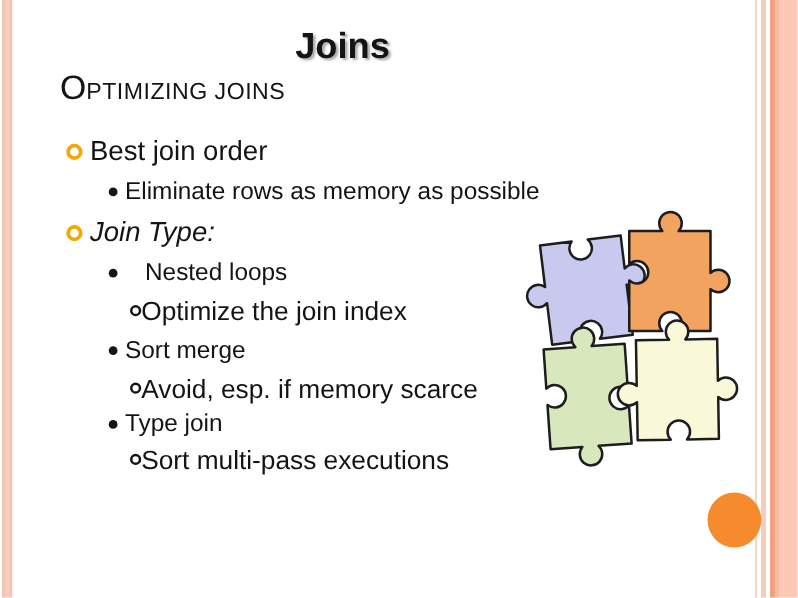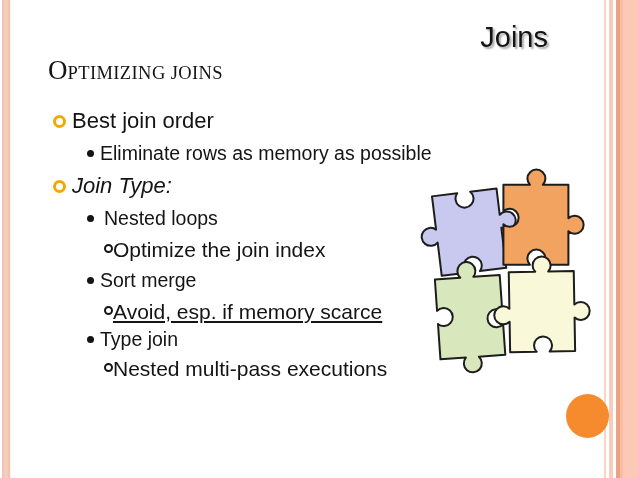--- a/index.html
+++ b/index.html
@@ -27,26 +27,26 @@
       #f7d6c7 4px,#f7d6c7 6px,
       #ffffff 6px,#ffffff 9px,
       var(--stripe-light) 9px,var(--stripe-light) 13px,
       #ffffff 13px,#ffffff 16px,
       var(--stripe-mid) 16px,var(--stripe-mid) 20px,
       #f6bda3 20px,#f6bda3 23px,
       var(--stripe-band) 23px);
   }
   
   .title{
-    position:absolute;top:22px;left:0;width:548px;text-align:right;
-    font-size:29px;font-weight:normal;line-height:1.1;
+    position:absolute;top:22px;left:0;width:548px;text-align:center;
+    font-size:29px;font-weight:bold;line-height:1.1;
     text-shadow:2px 2px 2px #a8a8a8;
   }
   .subtitle{
-    position:absolute;top:56px;left:48px;line-height:1.1;white-space:nowrap;font-family:Liberation Serif, serif;
+    position:absolute;top:56px;left:48px;line-height:1.1;white-space:nowrap;
   }
   .subtitle .big{font-size:27px;}
   .subtitle .small{font-size:18.5px;letter-spacing:0.4px;}
   
   .bullets{position:absolute;top:0;left:0;width:560px;height:338px;pointer-events:none;}
   .row{position:absolute;left:0;width:100%;white-space:nowrap;}
   .row .txt{position:absolute;top:0;line-height:1.2;}
   .row.l1 .txt{font-size:22px;}
   .row.l2 .txt{font-size:19.5px;}
   .row.l3 .txt{font-size:21px;}
@@ -80,41 +80,41 @@
     <div class="row l2" style="top: 142px;">
       <span class="marker m2" style="left: 87px;"></span>
       <span class="txt" style="left: 100px;">Eliminate rows as memory as possible</span>
     </div>
     <div class="row l1" style="top: 173px;">
       <span class="marker m1" style="left: 53px;"></span>
       <span class="txt" style="left: 72px; font-style: italic;">Join Type:</span>
     </div>
     <div class="row l2" style="top: 207px;">
       <span class="marker m2" style="left: 87px;"></span>
-      <span class="txt" style="left: 104px; text-align: right;">Nested loops</span>
+      <span class="txt" style="left: 116px; text-align: right;">Nested loops</span>
     </div>
     <div class="row l3" style="top: 237px;">
       <span class="marker m3" style="left: 104px;"></span>
       <span class="txt" style="left: 113px;">Optimize the join index</span>
     </div>
     <div class="row l2" style="top: 269px;">
       <span class="marker m2" style="left: 87px;"></span>
       <span class="txt" style="left: 100px;">Sort merge</span>
     </div>
     <div class="row l3" style="top: 299px;">
       <span class="marker m3" style="left: 104px;"></span>
-      <span class="txt" style="left: 113px; text-decoration: underline;">Avoid, esp. if memory scarce</span>
+      <span class="txt" style="left: 113px;">Avoid, esp. if memory scarce</span>
     </div>
     <div class="row l2" style="top: 328px;">
       <span class="marker m2" style="left: 87px;"></span>
       <span class="txt" style="left: 100px;">Type join</span>
     </div>
     <div class="row l3" style="top: 356px;">
       <span class="marker m3" style="left: 104px;"></span>
-      <span class="txt" style="left: 113px;">Nested multi-pass executions</span>
+      <span class="txt" style="left: 113px;">Sort multi-pass executions</span>
     </div>
   </div>
 
 <svg class="puzzle" viewBox="0 0 178 214" xmlns="http://www.w3.org/2000/svg">
   <g transform="translate(4 6) rotate(-2 85 102)">
     <path transform="rotate(-5 52 62)" d="M20 22 H45.5 A9 9 0 1 0 58.5 22 H85 V48.5 A9 9 0 1 1 85 61.5 V102 H58.5 A9 9 0 1 0 45.5 102 H20 V68.5 A9 9 0 1 1 20 55.5 Z" fill="#c9c8ef"></path>
     <path transform="translate(2 -5) rotate(2 118 62)" d="M85 22 H111.5 A9 9 0 1 1 124.5 22 H150 V55.5 A9 9 0 1 1 150 68.5 V102 H124.5 A9 9 0 1 0 111.5 102 H85 V61.5 A9 9 0 1 0 85 48.5 Z" fill="#f2a360"></path>
     <path transform="translate(-2 5) rotate(-2 52 142)" d="M20 102 H45.5 A9 9 0 1 1 58.5 102 H85 V138.5 A9 9 0 1 0 85 151.5 V182 H58.5 A9 9 0 1 1 45.5 182 H20 V146.5 A9 9 0 1 0 20 133.5 Z" fill="#d9e7bd"></path>
     <path transform="translate(5 2) rotate(1 118 142)" d="M85 102 H111.5 A9 9 0 1 1 124.5 102 H150 V135.5 A9 9 0 1 1 150 148.5 V182 H124.5 A9 9 0 1 0 111.5 182 H85 V151.5 A9 9 0 1 1 85 138.5 Z" fill="#f9f8d8"></path>
   </g>

